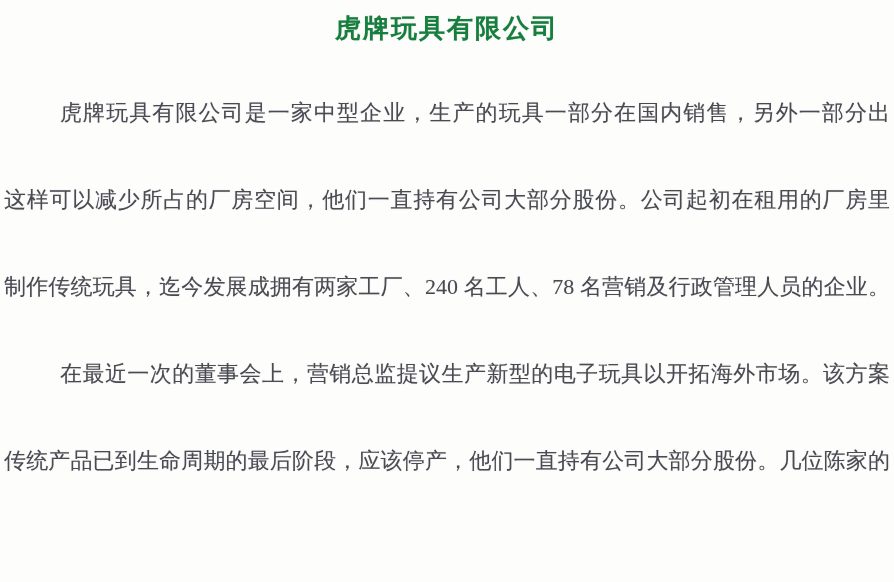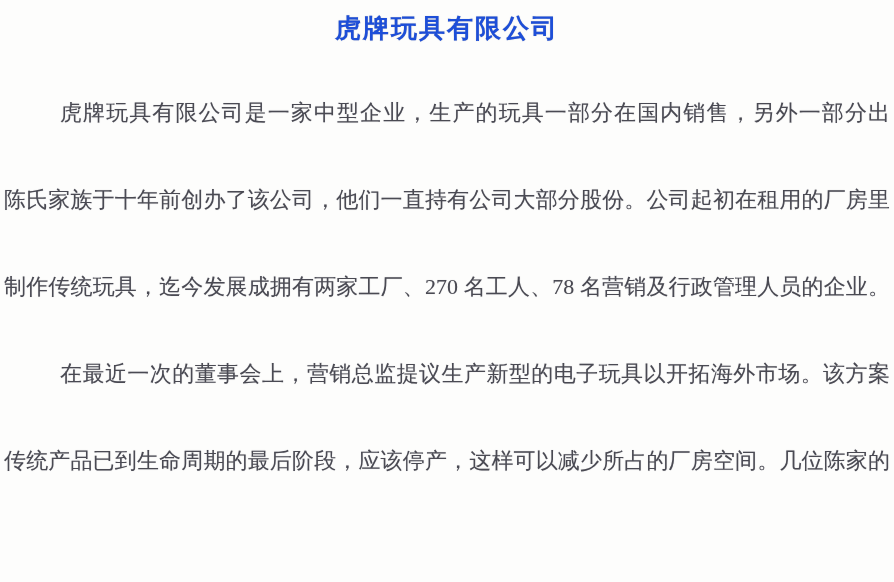--- a/index.html
+++ b/index.html
@@ -19,21 +19,21 @@
   .doc-title {
     margin: 0;
     box-sizing: border-box;
     height: 58px;
     padding-top: 14px;
     line-height: 30px;
     font-size: 26px;
     font-weight: 700;
     letter-spacing: 2px;
     text-align: center;
-    color: #1d4ed8;
+    color: #15803d;
     text-shadow: 0 0 1px rgba(60,60,70,0.35);
   }
   .line {
     box-sizing: border-box;
     height: 65px;
     line-height: 65px;
     padding: 0 4px;
     font-size: 22px;
     text-align: justify;
     text-align-last: justify;
@@ -48,19 +48,19 @@
   }
 </style>
 </head>
 <body>
 
 <div class="page">
 
   <h1 class="doc-title">虎牌玩具有限公司</h1>
 
   <p class="line indent">虎牌玩具有限公司是一家中型企业，生产的玩具一部分在国内销售，另外一部分出口。</p>
-  <p class="line">陈氏家族于十年前创办了该公司，他们一直持有公司大部分股份。公司起初在租用的厂房里</p>
-  <p class="line">制作传统玩具，迄今发展成拥有两家工厂、270 名工人、78 名营销及行政管理人员的企业。</p>
+  <p class="line">这样可以减少所占的厂房空间，他们一直持有公司大部分股份。公司起初在租用的厂房里</p>
+  <p class="line">制作传统玩具，迄今发展成拥有两家工厂、240 名工人、78 名营销及行政管理人员的企业。</p>
 
   <p class="line indent">在最近一次的董事会上，营销总监提议生产新型的电子玩具以开拓海外市场。该方案涉</p>
-  <p class="line">传统产品已到生命周期的最后阶段，应该停产，这样可以减少所占的厂房空间。几位陈家的</p>
+  <p class="line">传统产品已到生命周期的最后阶段，应该停产，他们一直持有公司大部分股份。几位陈家的</p>
 
 </div>
 
 </body></html>

